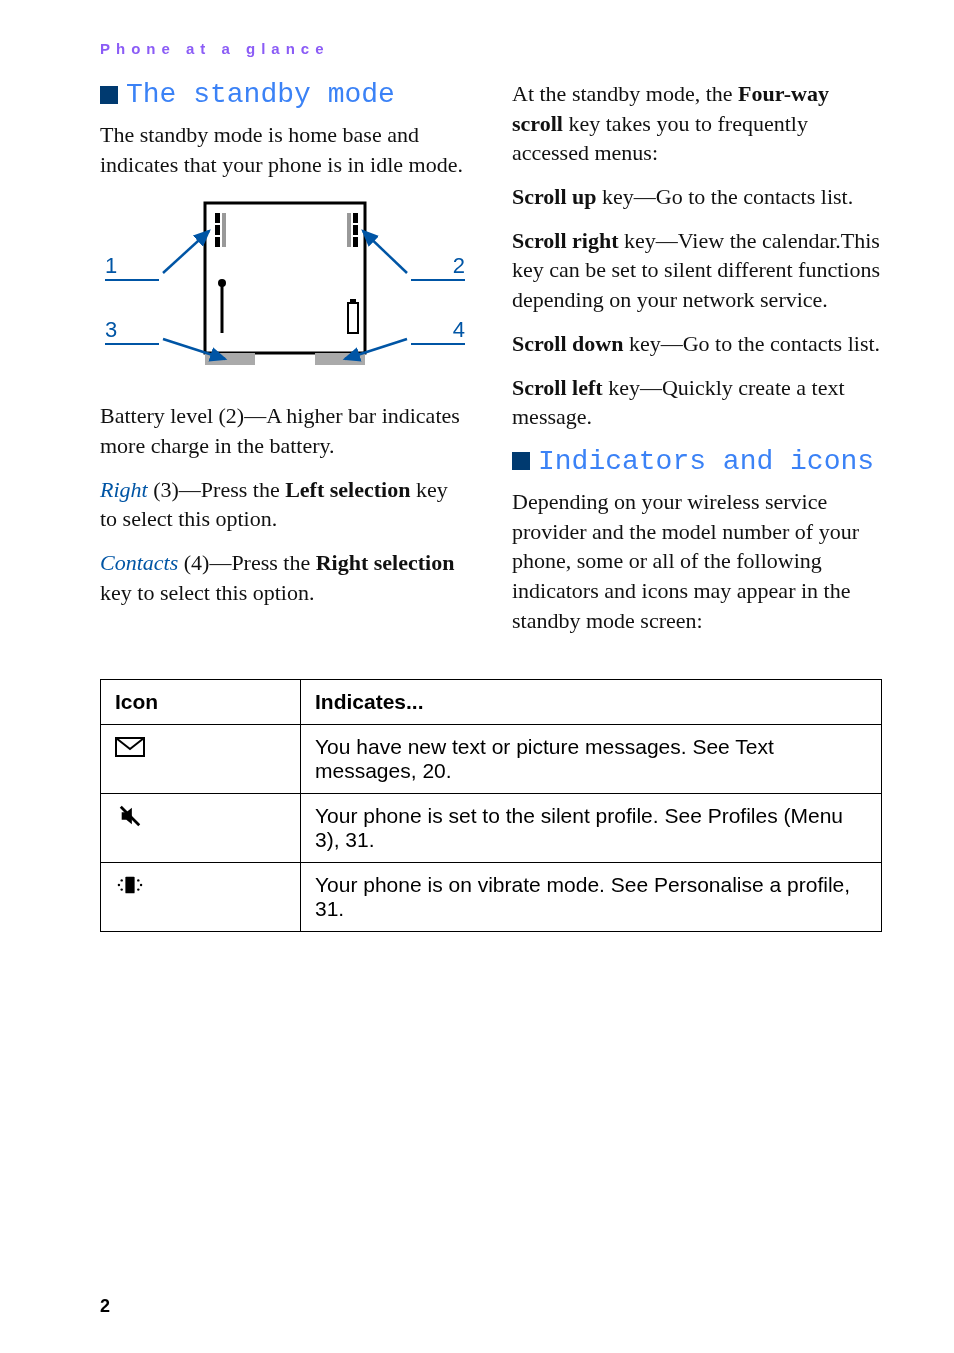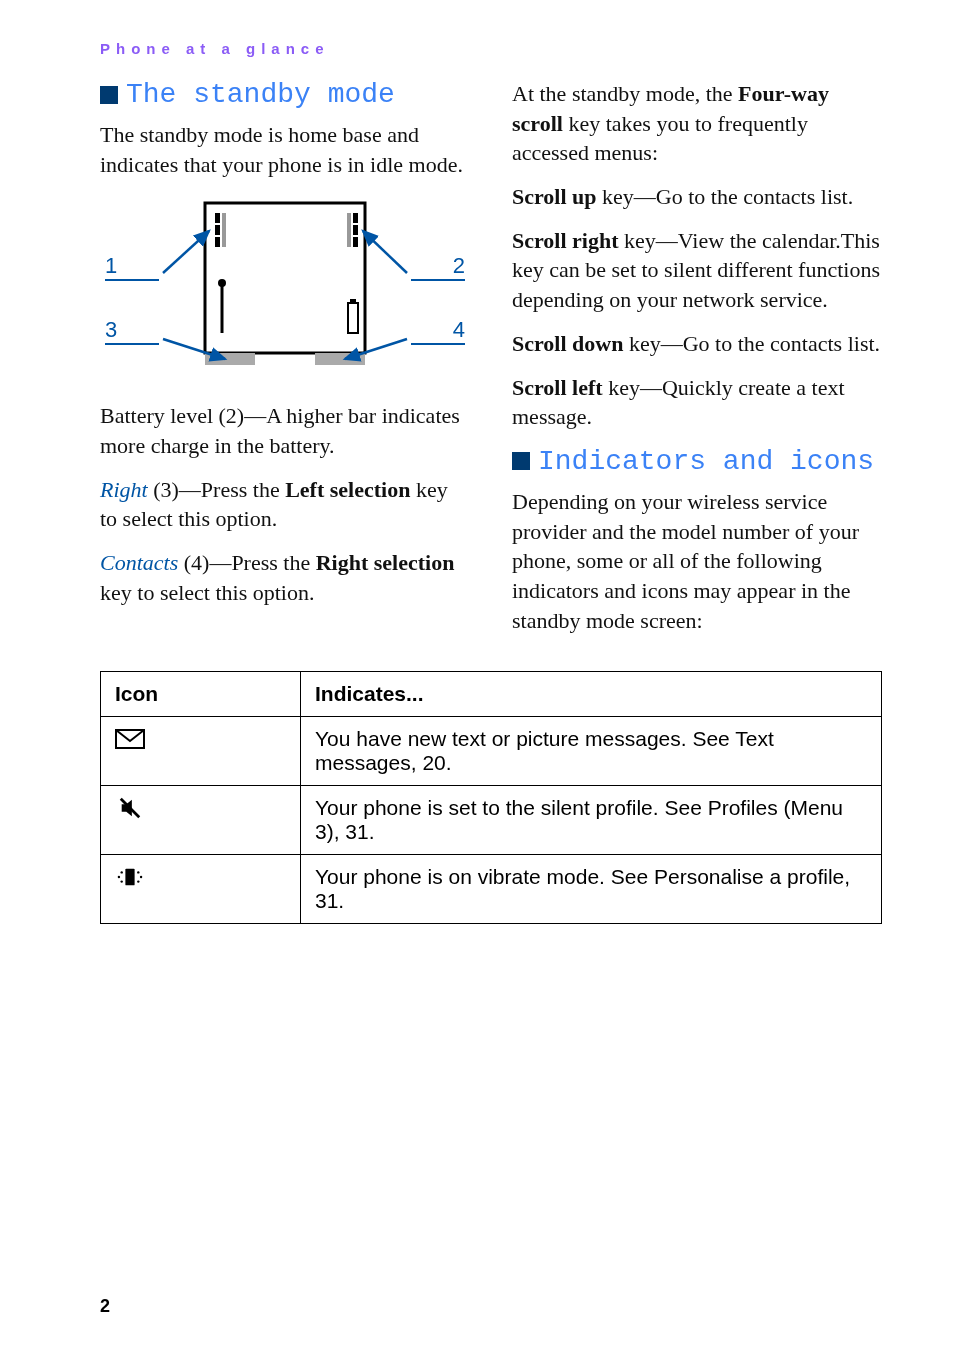--- a/index.html
+++ b/index.html
@@ -67,21 +67,21 @@
     width: 54px;
   }
   .diag-label.l1 { left: -10px; top: 60px; text-align: left; }
   .diag-label.l2 { right: -10px; top: 60px; text-align: right; }
   .diag-label.l3 { left: -10px; top: 124px; text-align: left; }
   .diag-label.l4 { right: -10px; top: 124px; text-align: right; }
 
   table.icon-table {
     border-collapse: collapse;
     width: 100%;
-    margin-top: 22px;
+    margin-top: 30px;
     font-size: 21px;
     padding-left: 30px;
   }
   table.icon-table th, table.icon-table td {
     border: 1px solid #000;
     padding: 10px 14px;
     vertical-align: top;
     text-align: left;
     font-family: Arial, Helvetica, sans-serif;
   }

